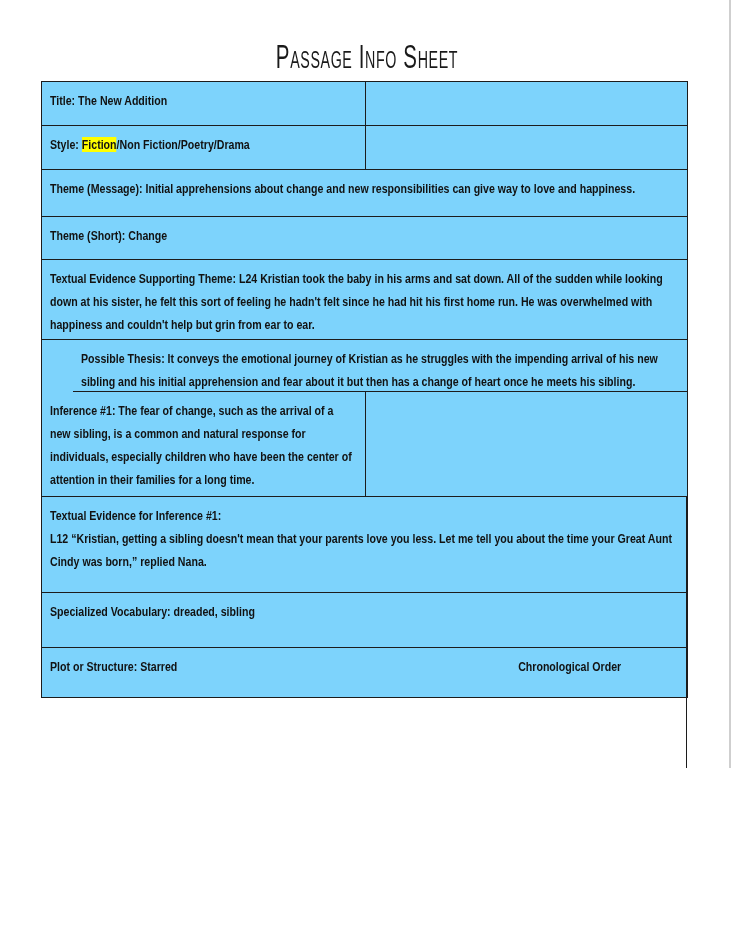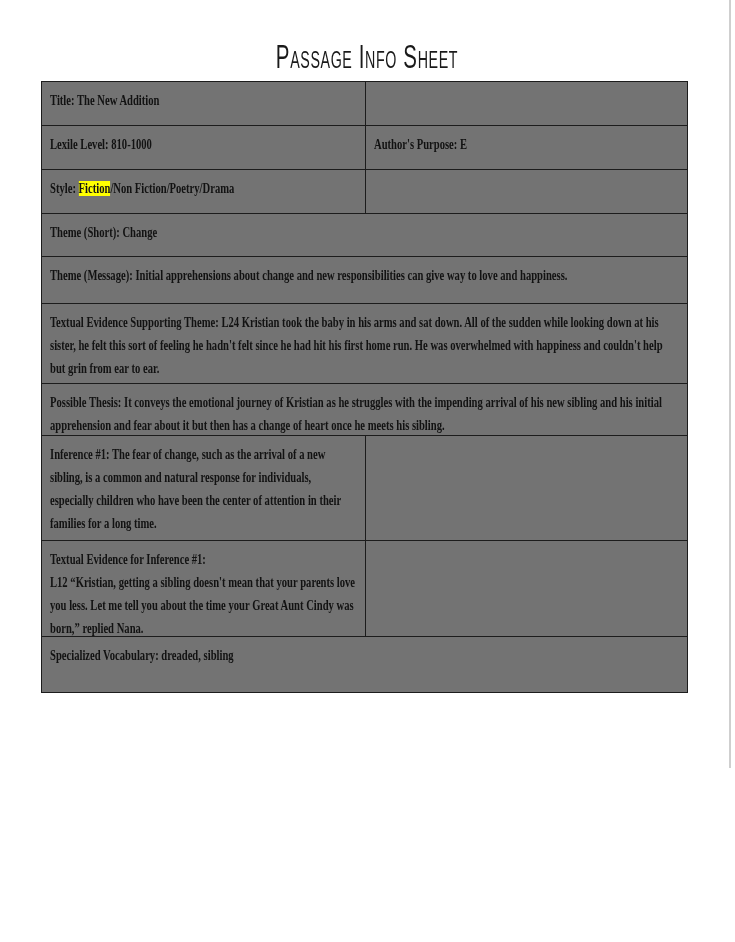--- a/index.html
+++ b/index.html
@@ -47,22 +47,21 @@
     transform-origin: 50% 50%;
     white-space: nowrap;
   }
   .info-table {
     position: absolute;
     left: 41px;
     top: 81px;
     width: 647px;
     box-sizing: border-box;
     border: 1.6px solid #1c1c1c;
-    background: #737373;
-    font-family: Liberation Serif, serif;
+    background: #7dd3fc;
   }
   .row {
     display: flex;
     box-sizing: border-box;
     border-bottom: 1.6px solid #1c1c1c;
   }
   .row:last-child { border-bottom: none; }
   .cell {
     box-sizing: border-box;
     padding: 7px 8px 5px 8px;
@@ -79,24 +78,24 @@
     transform: scaleX(0.78);
     transform-origin: 0 0;
     width: 128.2%;
   }
   .hl { background: #ffff00; }
   .pre { white-space: pre-wrap; }
   .r1, .r2, .r3 { height: 44px; }
   .r4  { height: 43px; }
   .r5  { height: 47px; }
   .r6  { height: 80px; }
-  .r7  { height: 52px; }
+  .r7  { height: 52px; margin-left: 31px; }
   .r8  { height: 65px; }
   .r9  { height: 105px; gap: 24px; }
-  .r10 { height: 96px; }
+  .r10 { height: 96px; flex-direction: column; }
   .r11 { height: 55px; }
   .r12 { height: 49px; }
   .plot-line {
     display: flex;
     justify-content: space-between;
     align-items: flex-start;
   }
   .plot-line .right-text { padding-right: 74px; }
 </style>
 </head>
@@ -109,46 +108,38 @@
   </div>
 
   <div class="info-table">
 
     <div class="row cols r1">
       <div class="cell left">
         <div class="cond"><span>Title: The New Addition</span></div>
       </div>
     </div>
 
-    <div class="row cols r2">
-      <div class="cell left">
-        <div class="cond"><span>Lexile Level: 810-1000</span></div>
-      </div>
-      <div class="cell right">
-        <div class="cond"><span>Author's Purpose: E</span></div>
-      </div>
-    </div>
 
     <div class="row cols r3">
       <div class="cell left">
         <div class="cond">
           <span class="pre">Style: </span><span class="hl">Fiction</span><span>/Non Fiction/Poetry/Drama</span>
         </div>
       </div>
     </div>
 
+    <div class="row full r5">
+      <div class="cell">
+        <div class="cond"><span>Theme (Message): Initial apprehensions about change and new responsibilities can give way to love and happiness.</span></div>
+      </div>
+    </div>
+
     <div class="row full r4">
       <div class="cell">
         <div class="cond"><span>Theme (Short): Change</span></div>
-      </div>
-    </div>
-
-    <div class="row full r5">
-      <div class="cell">
-        <div class="cond"><span>Theme (Message): Initial apprehensions about change and new responsibilities can give way to love and happiness.</span></div>
       </div>
     </div>
 
     <div class="row full r6">
       <div class="cell">
         <div class="cond"><span>Textual Evidence Supporting Theme: L24 Kristian took the baby in his arms and sat down. All of the sudden while looking down at his sister, he felt this sort of feeling he hadn't felt since he had hit his first home run. He was overwhelmed with happiness and couldn't help but grin from ear to ear.</span></div>
       </div>
     </div>
 
     <div class="row full r7">
@@ -172,17 +163,25 @@
         </div>
       </div>
     </div>
 
     <div class="row full r11">
       <div class="cell">
         <div class="cond"><span>Specialized Vocabulary: dreaded, sibling</span></div>
       </div>
     </div>
 
+    <div class="row full r12">
+      <div class="cell">
+        <div class="cond plot-line">
+          <span>Plot or Structure: Starred</span>
+          <span class="right-text">Chronological Order</span>
+        </div>
+      </div>
+    </div>
 
   </div>
 
   <div class="page-edge"></div>
 </div>
 
 </body></html>

